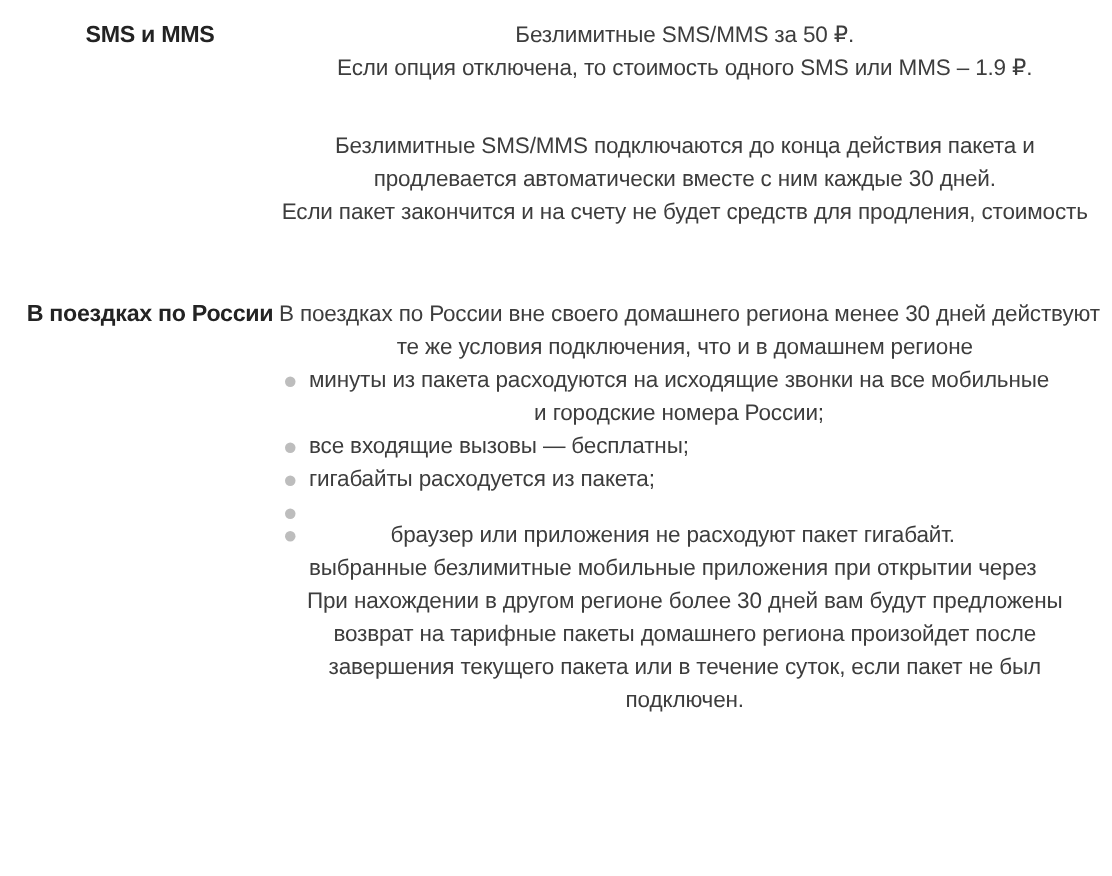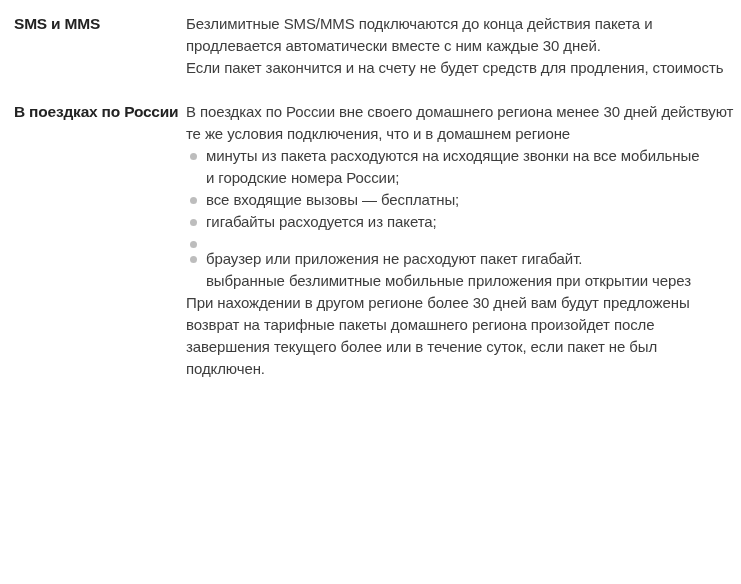--- a/index.html
+++ b/index.html
@@ -15,27 +15,28 @@
     color: #3d3d3d;
     font-size: 15px;
     line-height: 22px;
     letter-spacing: -0.1px;
   }
   .page {
     box-sizing: border-box;
     width: 741px;
     height: 584px;
     padding: 13px 14px 0 14px;
+    text-align: center;
   }
   .row {
     display: flex;
     align-items: flex-start;
   }
   .row + .row {
-    margin-top: 22px;
+    margin-top: 46px;
   }
   .row-label {
     flex: 0 0 172px;
     font-weight: bold;
     font-size: 15.5px;
     color: #232323;
     letter-spacing: -0.2px;
   }
   .row-content {
     flex: 1 1 auto;
@@ -67,20 +68,24 @@
   }
 </style>
 </head>
 <body>
 
 <div class="page">
 
   <div class="row">
     <div class="row-label">SMS и MMS</div>
     <div class="row-content">
+      <div class="para">
+        <div class="line">Безлимитные SMS/MMS за 50 ₽.</div>
+        <div class="line">Если опция отключена, то стоимость одного SMS или MMS – 1.9 ₽.</div>
+      </div>
       <div class="para">
         <div class="line">Безлимитные SMS/MMS подключаются до конца действия пакета и</div>
         <div class="line">продлевается автоматически вместе с ним каждые 30 дней.</div>
         <div class="line">Если пакет закончится и на счету не будет средств для продления, стоимость</div>
       </div>
     </div>
   </div>
 
   <div class="row">
     <div class="row-label">В поездках по России</div>
@@ -118,19 +123,19 @@
           <div class="bullet-lines">
             <div class="line">браузер или приложения не расходуют пакет гигабайт.</div>
             <div class="line">выбранные безлимитные мобильные приложения при открытии через</div>
           </div>
         </div>
       </div>
 
       <div class="para">
         <div class="line">При нахождении в другом регионе более 30 дней вам будут предложены</div>
         <div class="line">возврат на тарифные пакеты домашнего региона произойдет после</div>
-        <div class="line">завершения текущего более или в течение суток, если пакет не был</div>
+        <div class="line">завершения текущего пакета или в течение суток, если пакет не был</div>
         <div class="line">подключен.</div>
       </div>
     </div>
   </div>
 
 </div>
 
 </body></html>

